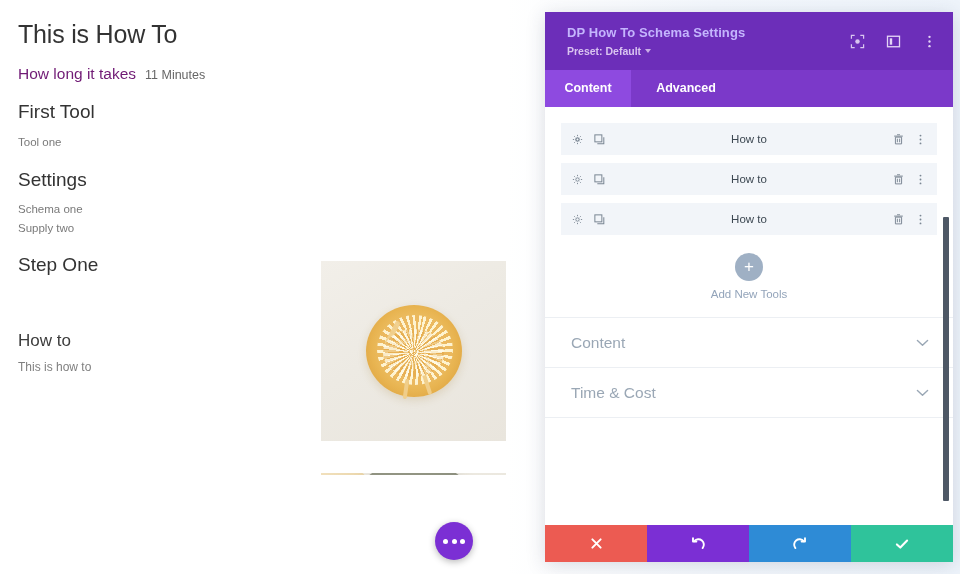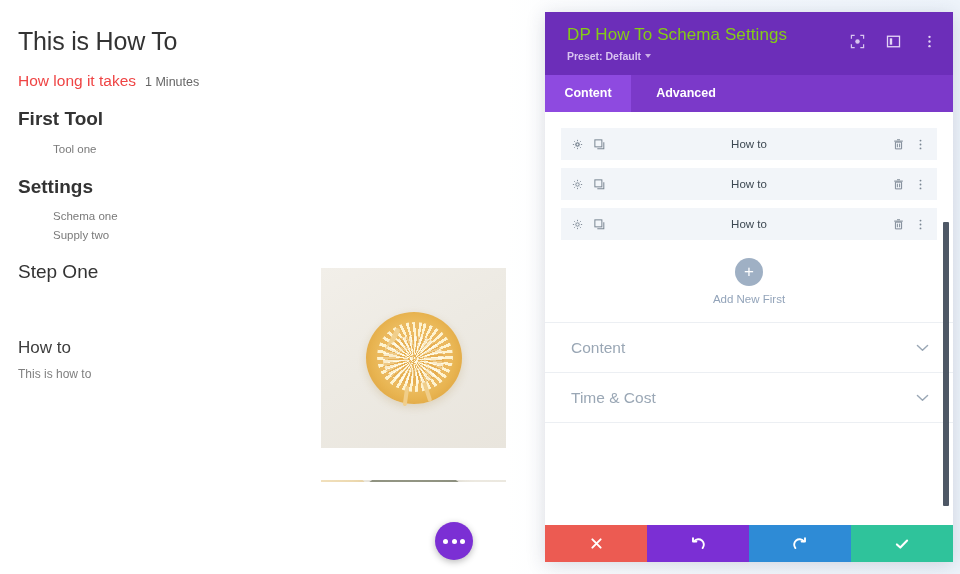--- a/index.html
+++ b/index.html
@@ -6,33 +6,33 @@
   * { box-sizing: border-box; margin: 0; padding: 0; }
   html, body {
     width: 960px; height: 574px;
     font-family: "Liberation Sans", sans-serif;
     background: #ffffff;
     overflow: hidden;
   }
   #root { position: relative; width: 960px; height: 574px; background: #ffffff; }
 
   
-  .page { position: absolute; left: 0; top: 12px; width: 545px; height: 470px;
+  .page { position: absolute; left: 0; top: 5px; width: 545px; height: 470px;
           background: #ffffff; overflow: hidden; }
   .page-inner { padding: 14px 18px 0 18px; }
 
   .howto-title { font-size: 25px; font-weight: 400; color: #333333;
                  letter-spacing: -0.2px; line-height: 1.2; margin-bottom: 16px; }
 
   .duration-row { display: flex; align-items: baseline; gap: 9px; margin-bottom: 17px; }
-  .duration-label { font-size: 15.5px; color: #ef4444; font-weight: 400; }
+  .duration-label { font-size: 15.5px; color: #701a75; font-weight: 400; }
   .duration-value { font-size: 12.5px; color: #666666; }
 
-  .sec-head { font-size: 19px; font-weight: 700; color: #333333; line-height: 1.25; margin-bottom: 9px; }
-  .sec-item { font-size: 11.5px; color: #7a7a7a; line-height: 1.65; margin-left: 35px; }
+  .sec-head { font-size: 19px; font-weight: 400; color: #333333; line-height: 1.25; margin-bottom: 9px; }
+  .sec-item { font-size: 11.5px; color: #7a7a7a; line-height: 1.65; }
   .block { margin-bottom: 16px; }
 
   .step-head { font-size: 19px; font-weight: 400; color: #333333; margin-bottom: 10px; }
 
   .img-frame { position: absolute; left: 321px; width: 185px; background: #efece7;
                overflow: hidden; }
   .img1 { top: 256px; height: 180px; }
   .img2 { top: 468px; height: 106px; }
 
   
@@ -98,21 +98,21 @@
   .backdrop { position: absolute; left: 506px; top: 0; width: 454px; height: 574px;
               background: linear-gradient(90deg,#ffffff 0%,#f4f8fd 46%,#eef4fb 100%); }
 
   
   .panel { position: absolute; left: 545px; top: 12px; width: 408px; height: 550px;
            background: #ffffff; display: flex; flex-direction: column;
            box-shadow: 0 3px 18px rgba(40,50,80,.17); overflow: hidden; }
 
   .panel-head { background: #6c2eb9; padding: 13px 17px 11px 22px; position: relative;
                 flex: 0 0 auto; }
-  .panel-title { color: #84cc16; font-size: 17px; font-weight: 400; letter-spacing: .1px; }
+  .panel-title { color: #c4b5fd; font-size: 13px; font-weight: 700; letter-spacing: .1px; }
   .panel-preset { color: #d9c4f0; font-size: 10.5px; font-weight: 700; margin-top: 5px;
                   display: inline-flex; align-items: center; gap: 4px; cursor: pointer; }
   .caret { width: 0; height: 0; border-left: 3.5px solid transparent;
            border-right: 3.5px solid transparent; border-top: 4px solid #c9aee6; display:inline-block; }
 
   .head-icons { position: absolute; right: 16px; top: 22px; display: flex;
                 align-items: center; gap: 21px; }
   .hi { width: 15px; height: 15px; cursor: pointer; opacity: .92; display:block; }
 
   .tabs { background: #7b39c9; display: flex; flex: 0 0 auto; }
@@ -159,21 +159,21 @@
 <body>
 
 <div id="root">
 
   <div class="page">
     <div class="page-inner">
       <div class="howto-title">This is How To</div>
 
       <div class="duration-row">
         <span class="duration-label">How long it takes</span>
-        <span class="duration-value">1 Minutes</span>
+        <span class="duration-value">11 Minutes</span>
       </div>
 
       <div class="block">
         <div class="sec-head">First Tool</div>
         <div class="sec-item">Tool one</div>
       </div>
 
       <div class="block">
         <div class="sec-head">Settings</div>
         <div class="sec-item">Schema one</div>
@@ -359,21 +359,21 @@
             </svg>
           </div>
         </div>
 
       </div>
 
       <div class="add-step">
         <div class="add-circle">
             <span>+</span>
           </div>
-        <div class="add-label">Add New First</div>
+        <div class="add-label">Add New Tools</div>
       </div>
 
       <div class="acc">
         <div class="acc-row">
           <span class="acc-label">Content</span>
           <svg class="chev" viewBox="0 0 14 9">
             <path d="M1.3 1.6 7 7l5.7-5.4" fill="none" stroke="#9aa7b5" stroke-width="1.6" stroke-linecap="round" stroke-linejoin="round"></path>
           </svg>
         </div>
         <div class="acc-row">

